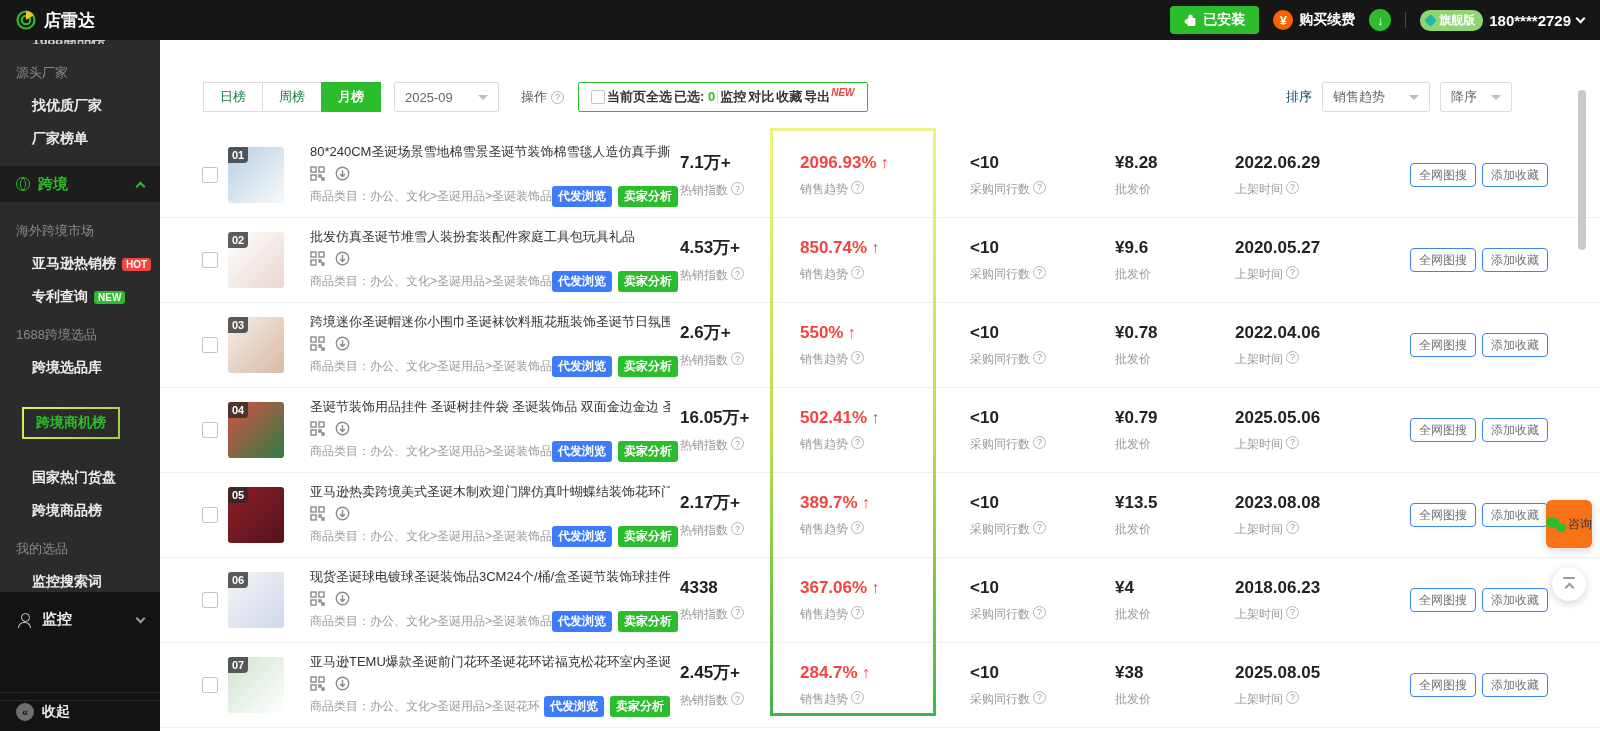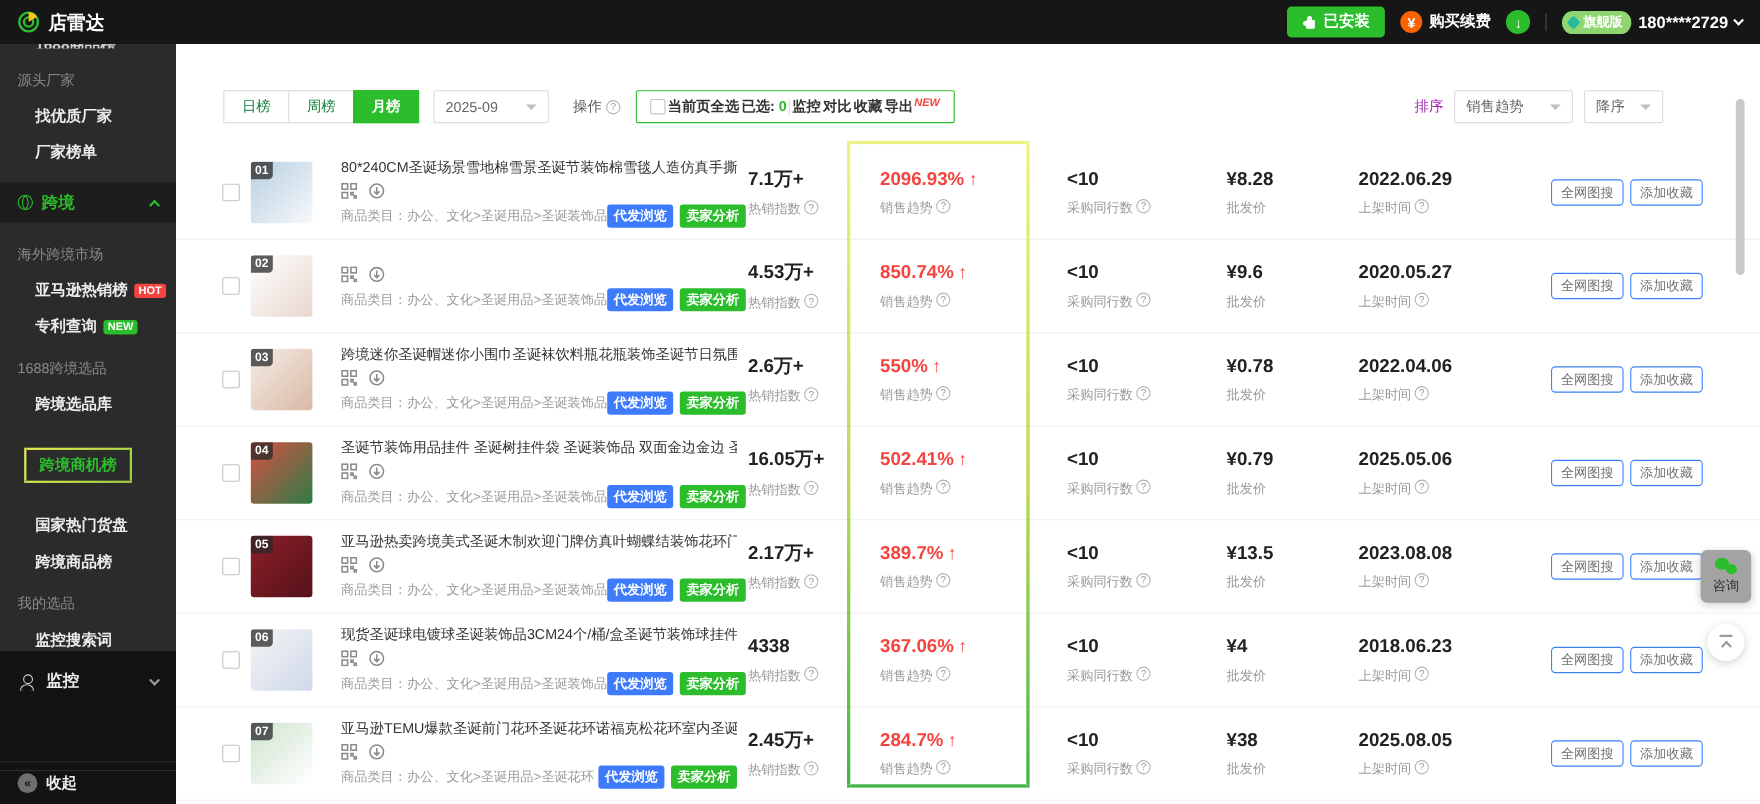--- a/index.html
+++ b/index.html
@@ -83,21 +83,21 @@
   .cbx { width:14px; height:14px; border:1px solid #c4c4c4; border-radius:2px; background:#fff; cursor:pointer; }
   .gb-strong { color:#333; font-weight:700; }
   .gb-count { color:#2bbd2b; font-weight:700; }
   .gb-div { width:1px; height:14px; background:#e0e0e0; }
   .gb-link { color:#333; font-weight:700; cursor:pointer; }
   .new-flag { color:#f5433f; font-size:10px; font-style:italic; font-weight:700; vertical-align:super; margin-left:1px; }
 
   .annotation { position:absolute; left:790px; top:60px; color:#e60000; font-size:21px; font-weight:700; z-index:6; }
 
   .sort-area { position:absolute; right:88px; top:42px; display:flex; align-items:center; gap:10px; }
-  .sort-label { color:#a21caf; font-size:13px; }
+  .sort-label { color:#0c4a6e; font-size:13px; }
   .sel-field { width:108px; }
   .sel-order { width:72px; }
 
   
   .rows { position:absolute; left:0; top:93px; right:0; }
   .row { height:85px; border-bottom:1px solid #efefef; display:flex; align-items:center; padding-left:42px; position:relative; }
   .row-cb { width:16px; height:16px; border:1px solid #c4c4c4; border-radius:2px; background:#fff; cursor:pointer; flex:none; }
   .pimg { width:56px; height:56px; border-radius:3px; margin-left:10px; flex:none; position:relative; overflow:hidden; cursor:pointer; }
   .rank { position:absolute; left:0; top:0; min-width:20px; height:16px; background:rgba(40,40,40,.75);
     color:#fff; font-size:11px; font-weight:700; display:flex; align-items:center; justify-content:center; border-radius:0 0 4px 0; }
@@ -122,22 +122,22 @@
   .col-listed { width:175px; }
   .row-btns { display:flex; gap:6px; }
   .gbtn { height:24px; padding:0 8px; background:#fff; border:1px solid #3b82f6; color:#737373;
     border-radius:4px; font-size:12px; cursor:pointer; }
 
   .trend-highlight { position:absolute; left:610px; top:88px; width:166px; height:588px; z-index:5;
     border:3px solid; border-image:linear-gradient(180deg,#eef286 0%,#b9d94f 55%,#41b549 100%) 1;
     pointer-events:none; }
 
   
-  .consult-card { position:absolute; right:8px; top:500px; width:46px; height:48px; background:#a3a3a3;
-    border-radius:6px; box-shadow:0 2px 8px rgba(0,0,0,.18); display:flex; flex-direction:column;
+  .consult-card { position:absolute; right:8px; top:500px; width:46px; height:48px; background:#f97316;
+    border-radius:6px; box-shadow:0 2px 8px rgba(0,0,0,.18); display:flex; flex-direction:row;
     align-items:center; justify-content:center; gap:2px; z-index:40; cursor:pointer;margin-left:13px; }
   .consult-card span { font-size:12px; color:#333; }
   .wechat { width:20px; height:15px; position:relative; }
   .wechat::before { content:""; position:absolute; left:0; top:0; width:13px; height:11px; background:#2bbd2b; border-radius:50%; }
   .wechat::after { content:""; position:absolute; right:0; bottom:0; width:10px; height:9px; background:#2bbd2b; border-radius:50%; }
   .top-btn { position:absolute; right:14px; top:567px; width:34px; height:34px; border-radius:50%; background:#fff;
     box-shadow:0 2px 8px rgba(0,0,0,.18); display:flex; align-items:center; justify-content:center; z-index:40; cursor:pointer; }
   .top-btn .bar { position:absolute; top:10px; width:12px; height:2px; background:#9a9a9a; border-radius:1px; }
   .top-btn .chev { color:#9a9a9a; margin-top:6px; }
   .scroll-thumb { position:absolute; right:14px; top:90px; width:8px; height:160px; background:#c9c9c9;
@@ -339,20 +339,21 @@
       <button class="gbtn">添加收藏</button>
     </div>
   </div>
 
   <div class="row">
     <span class="row-cb"></span>
     <div class="pimg" style="background: linear-gradient(135deg, rgb(255, 255, 255), rgb(232, 215, 207));">
       <span class="rank">02</span>
     </div>
     <div class="pinfo">
+      <div class="ptitle">批发仿真圣诞节堆雪人装扮套装配件家庭工具包玩具礼品</div>
       <div class="picons">
         <svg class="ic" viewBox="0 0 15 15" fill="none" stroke="#8a8a8a" stroke-width="1.4">
           <rect x="1" y="1" width="5" height="5"></rect>
                 <rect x="9" y="1" width="5" height="5"></rect>
           <rect x="1" y="9" width="5" height="5"></rect>
                 <path d="M9 9h2v2h-2zM12 12h2v2h-2z"></path>
         </svg>
         <svg class="ic" viewBox="0 0 15 15" fill="none" stroke="#8a8a8a" stroke-width="1.4">
           <circle cx="7.5" cy="7.5" r="6.2"></circle>
                 <path d="M7.5 4v6M5 8l2.5 2.5L10 8"></path>

